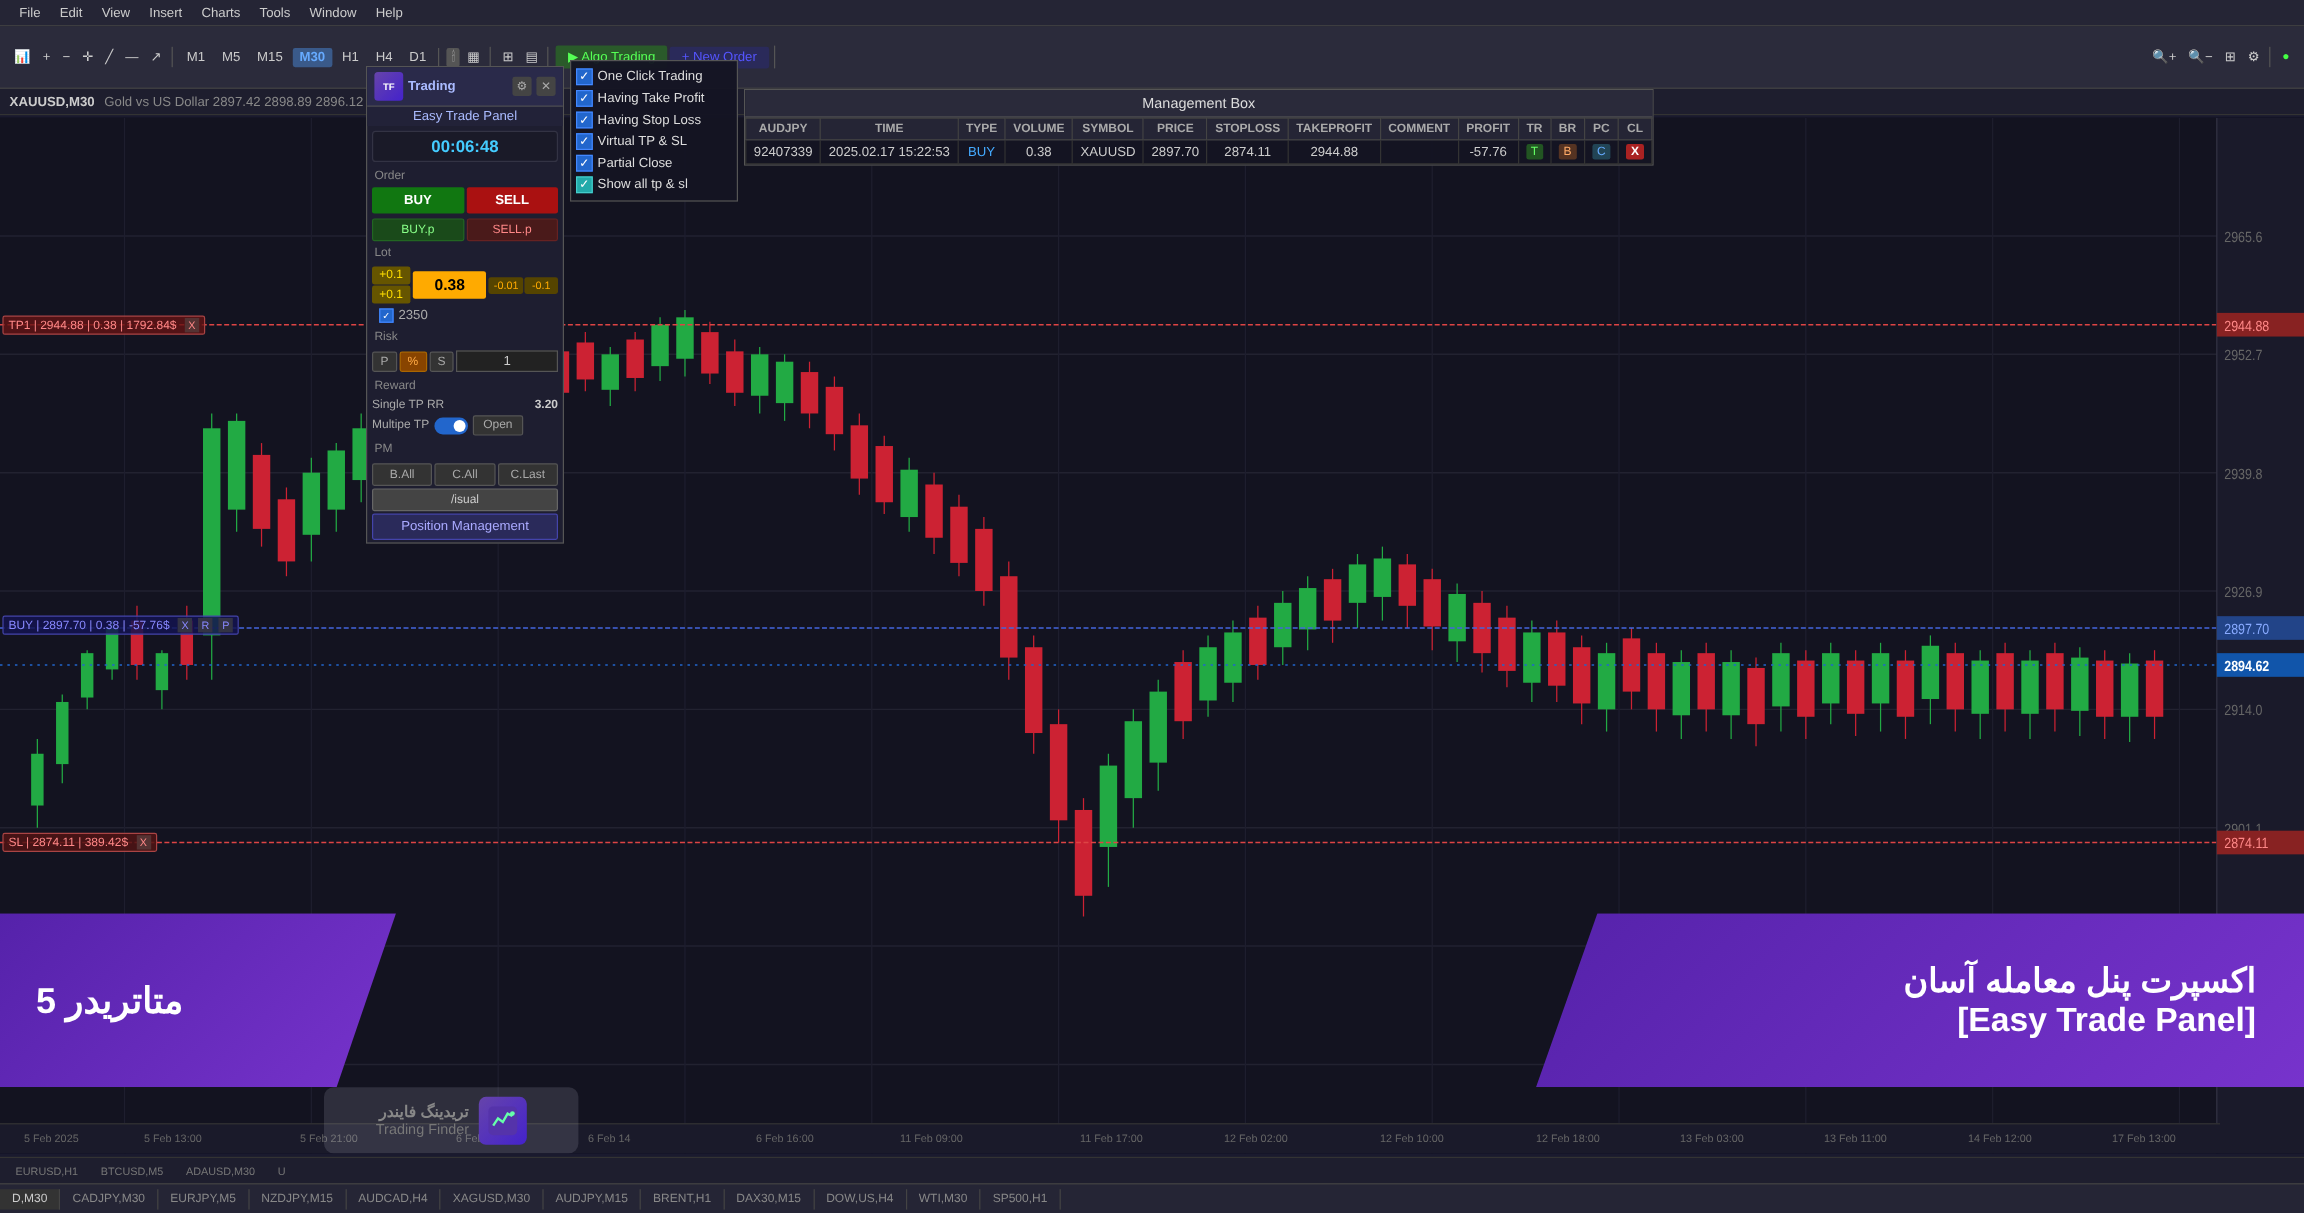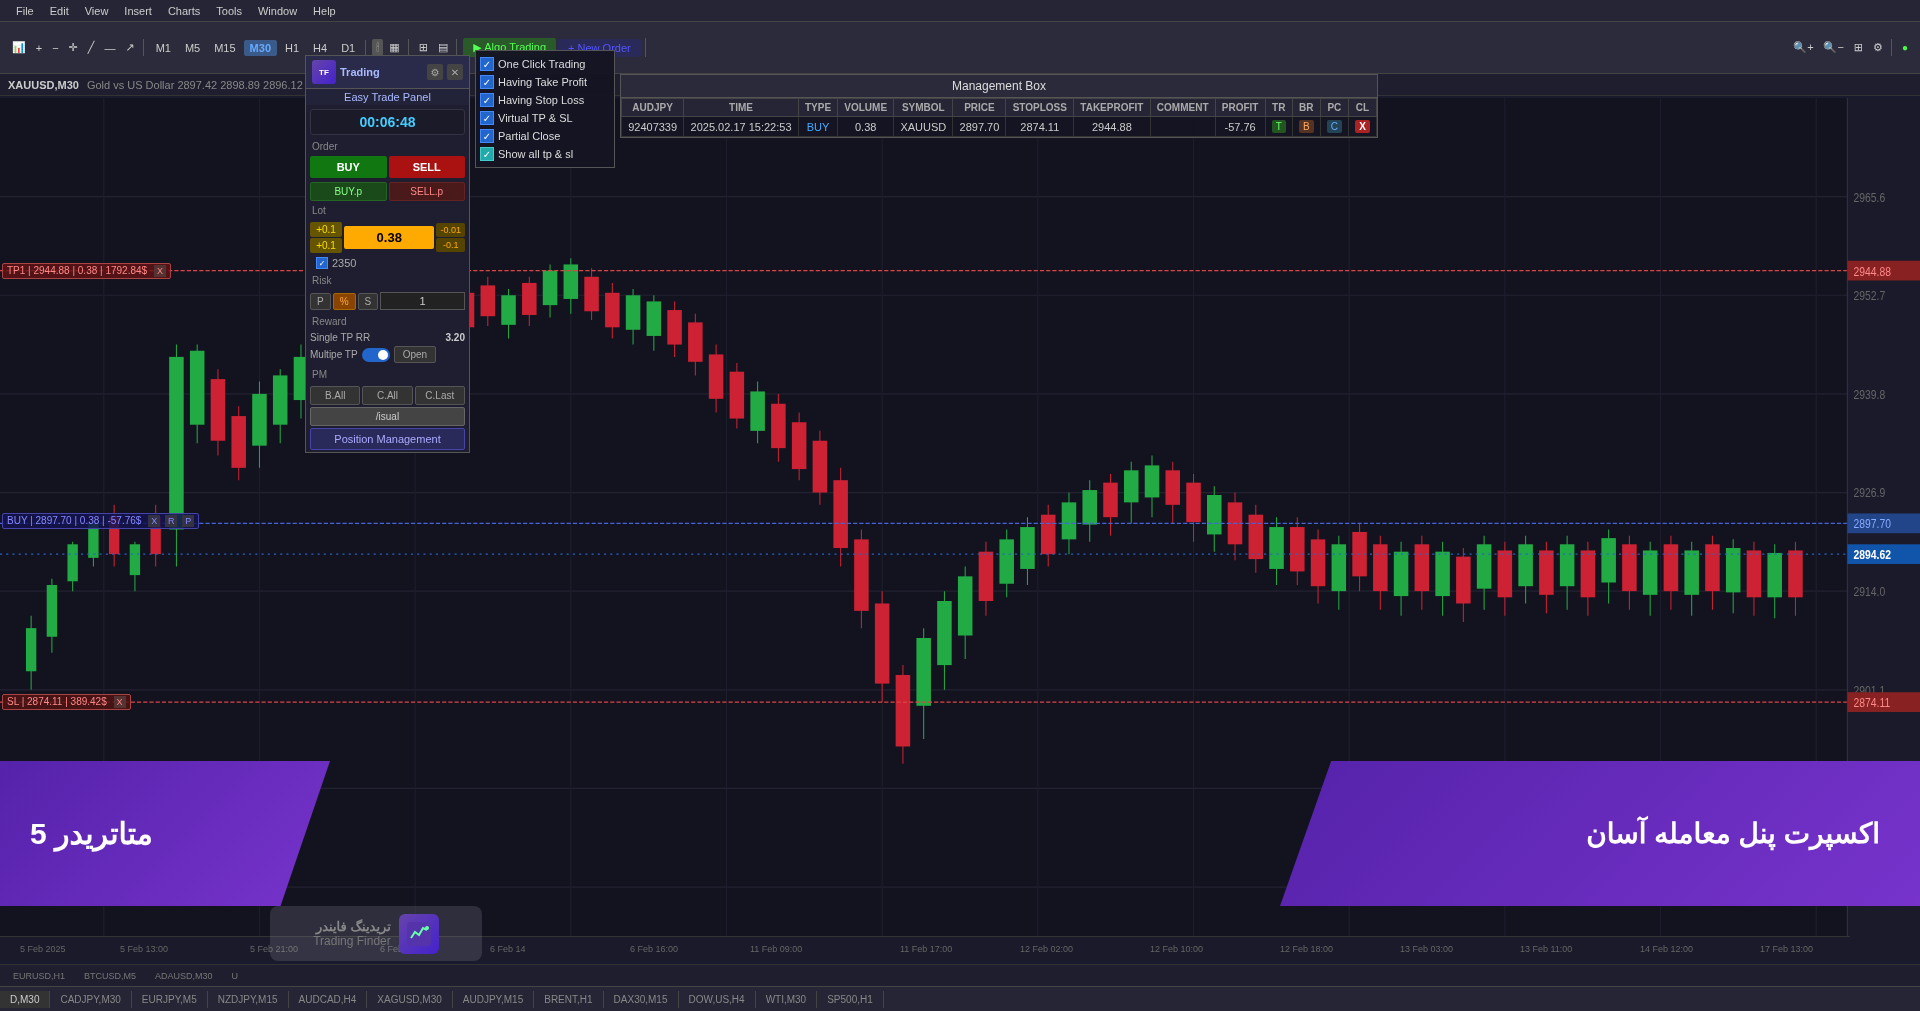--- a/index.html
+++ b/index.html
@@ -833,21 +833,21 @@
   </div>
 
   <div class="section-label">Lot</div>
   <div class="lot-section">
     <div class="lot-row">
       <div style="display:flex;flex-direction:column;gap:1px;">
         <button class="lot-adj-btn">+0.1</button>
         <button class="lot-adj-btn">+0.1</button>
       </div>
       <div class="lot-display">0.38</div>
-      <div style="display:flex;flex-direction:column;gap:1px;">
+      <div style="display:flex;gap:1px;">
         <button class="lot-small-adj">-0.01</button>
         <button class="lot-small-adj">-0.1</button>
       </div>
     </div>
     <div class="checkbox-row">
       <div class="cb-blue-small">✓</div>
       <span class="lot-value">2350</span>
     </div>
   </div>
 
@@ -1274,20 +1274,21 @@
   <span class="bottom-tab">SP500,H1</span>
 </div>
 
 <div class="banner-left">
   <span class="banner-left-text">متاتریدر 5</span>
 </div>
 
 <div class="banner-right">
   <div class="banner-right-text">
     <div>اکسپرت پنل معامله آسان</div>
+    <div>[Easy Trade Panel]</div>
   </div>
 </div>
 
 <div class="trading-finder-logo">
   <div style="text-align:right;">
     <div style="color:#888;font-size:13px;font-weight:bold;">تریدینگ فایندر</div>
     <div style="color:#777;font-size:12px;">Trading Finder</div>
   </div>
   <div class="tf-logo-icon">
     <svg width="28" height="28" viewBox="0 0 28 28" xmlns="http://www.w3.org/2000/svg">

